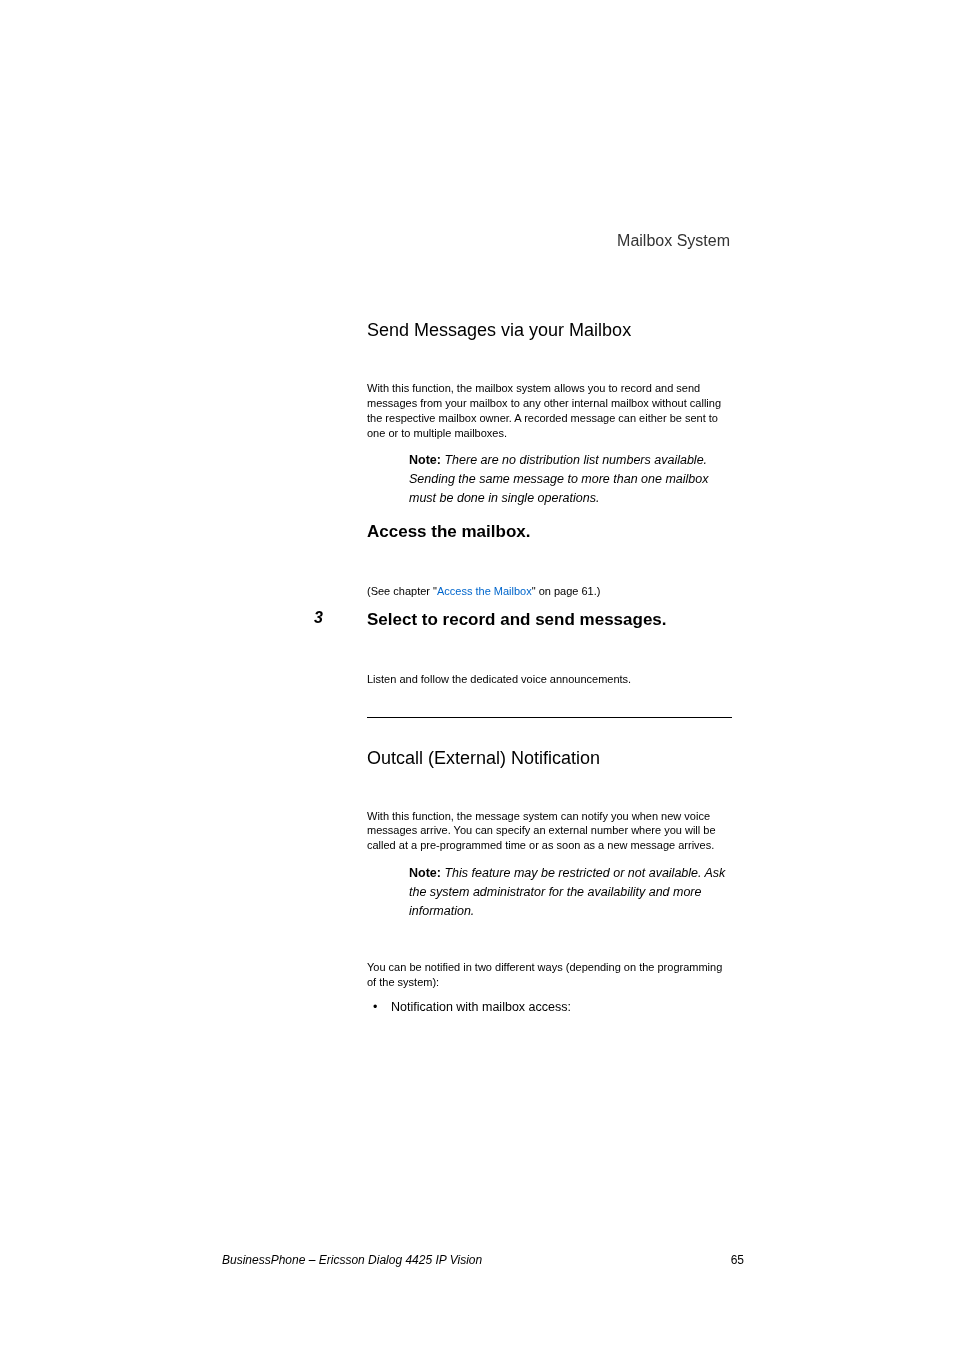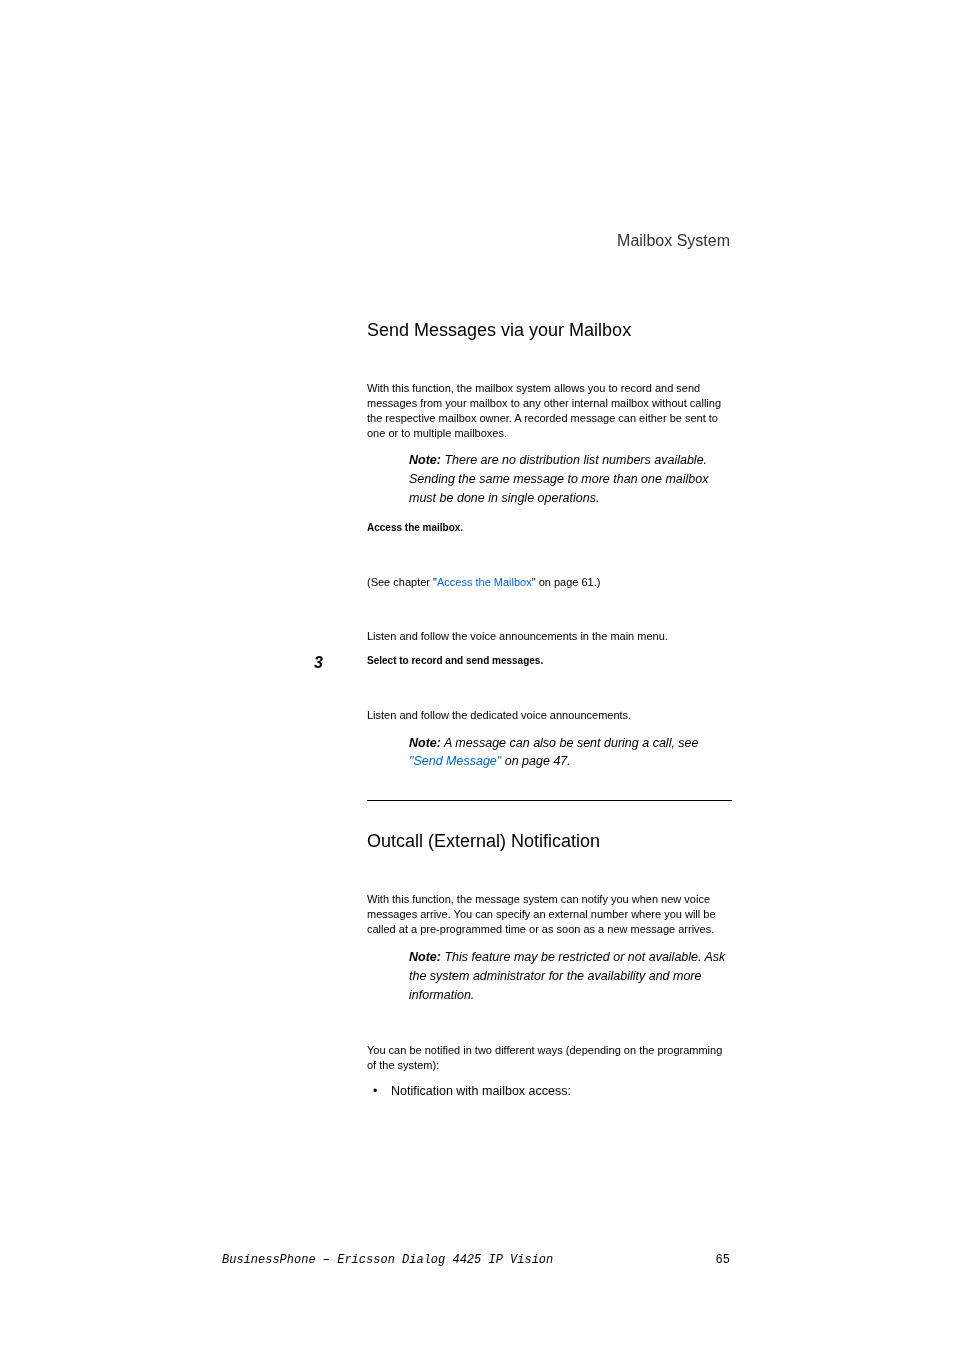--- a/index.html
+++ b/index.html
@@ -35,31 +35,30 @@
       margin-bottom: 10px;
       margin-top: 40px;
     }
     .note-block {
       margin-left: 42px;
       margin-bottom: 14px;
       margin-top: 8px;
     }
     .note-label {
       font-weight: bold;
-      font-style: italic;
       font-size: 12.5px;
     }
     .note-text {
       font-style: italic;
       font-size: 12.5px;
       line-height: 1.35;
     }
     .bold-line {
       font-weight: bold;
-      font-size: 10px;
+      font-size: 17px;
       line-height: 1.35;
     }
     .link {
       color: #0066cc;
       text-decoration: none;
       cursor: pointer;
       text-align: right;
     }
     .step-marker {
       position: absolute;
@@ -86,24 +85,23 @@
     }
     .bullet-dot {
       position: absolute;
       left: 6px;
       top: 0;
     }
     .footer {
       position: absolute;
       bottom: 84px;
       left: 222px;
-      right: 224px;
+      right: 210px;
       font-size: 12px;
       font-style: italic;
-      font-family: Liberation Mono, monospace;
     }
     .page-num {
       position: absolute;
       right: 0;
       font-style: normal;
     }
     .step1-group {
       margin-bottom: 10px;
     }
     .inline {
@@ -124,30 +122,26 @@
 
   <div class="note-block">
     <span class="note-label">Note:</span><span class="note-text"> There are no distribution list numbers available. Sending the same message to more than one mailbox must be done in single operations.</span>
   </div>
 
   <div class="step1-group">
     <div class="bold-line tight">Access the mailbox.</div>
     <div class="para tight">
       <span class="inline">(See chapter "</span><a class="link inline">Access the Mailbox</a><span class="inline">" on page 61.)</span>
     </div>
-    <div class="para">Listen and follow the voice announcements in the main menu.</div>
   </div>
 
   <div class="step-block">
     <div class="step-marker">3</div>
     <div class="bold-line tight">Select to record and send messages.</div>
     <div class="para">Listen and follow the dedicated voice announcements.</div>
-    <div class="note-block">
-      <span class="note-label">Note:</span><span class="note-text"> A message can also be sent during a call, see </span><a class="link note-text">"Send Message"</a><span class="note-text"> on page 47.</span>
-    </div>
   </div>
 
   <hr class="divider">
 
   <h2 class="section-title">Outcall (External) Notification</h2>
 
   <p class="para">With this function, the message system can notify you when new voice messages arrive. You can specify an external number where you will be called at a pre-programmed time or as soon as a new message arrives.</p>
 
   <div class="note-block">
     <span class="note-label">Note:</span><span class="note-text"> This feature may be restricted or not available. Ask the system administrator for the availability and more information.</span>

